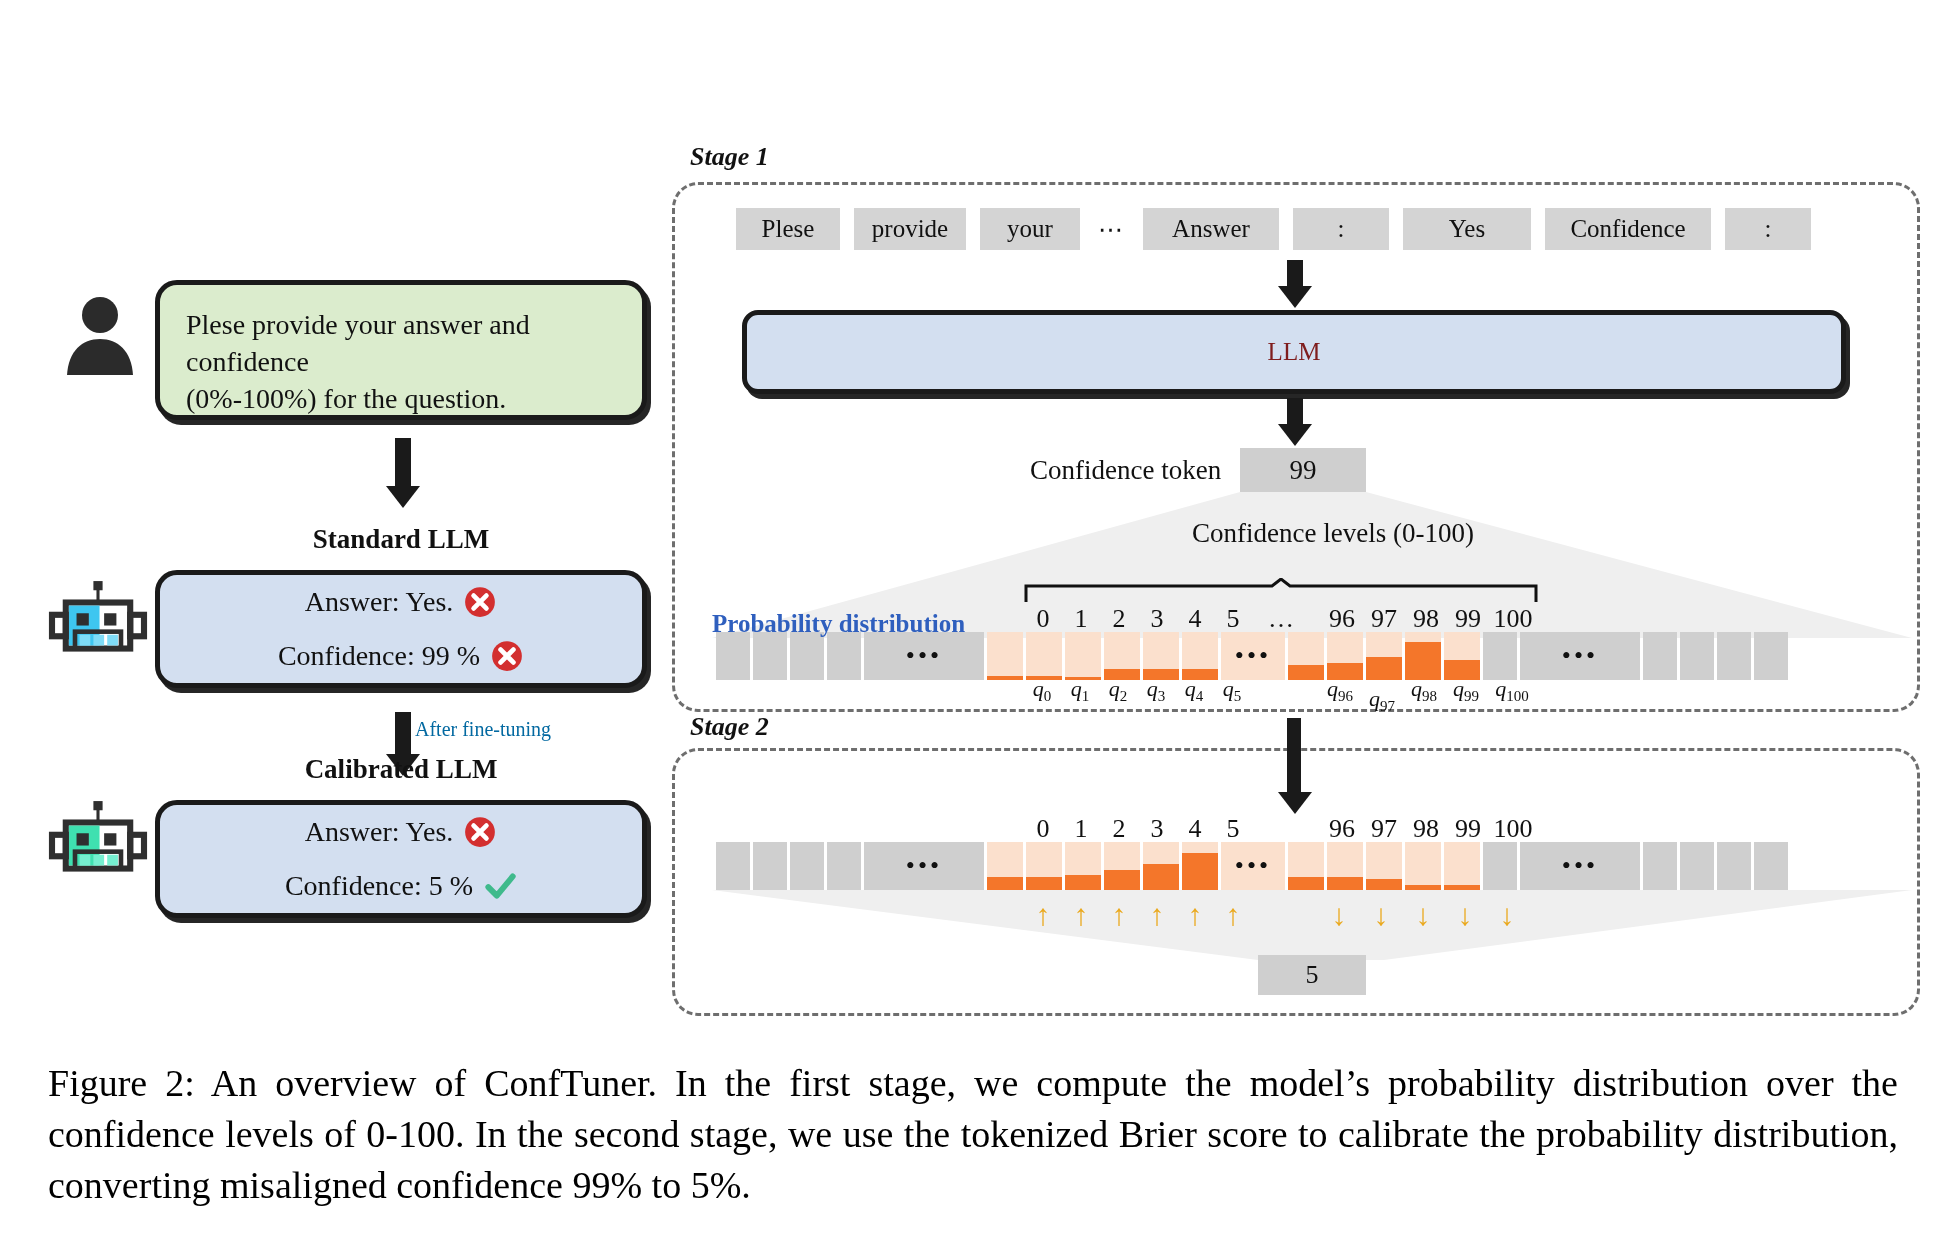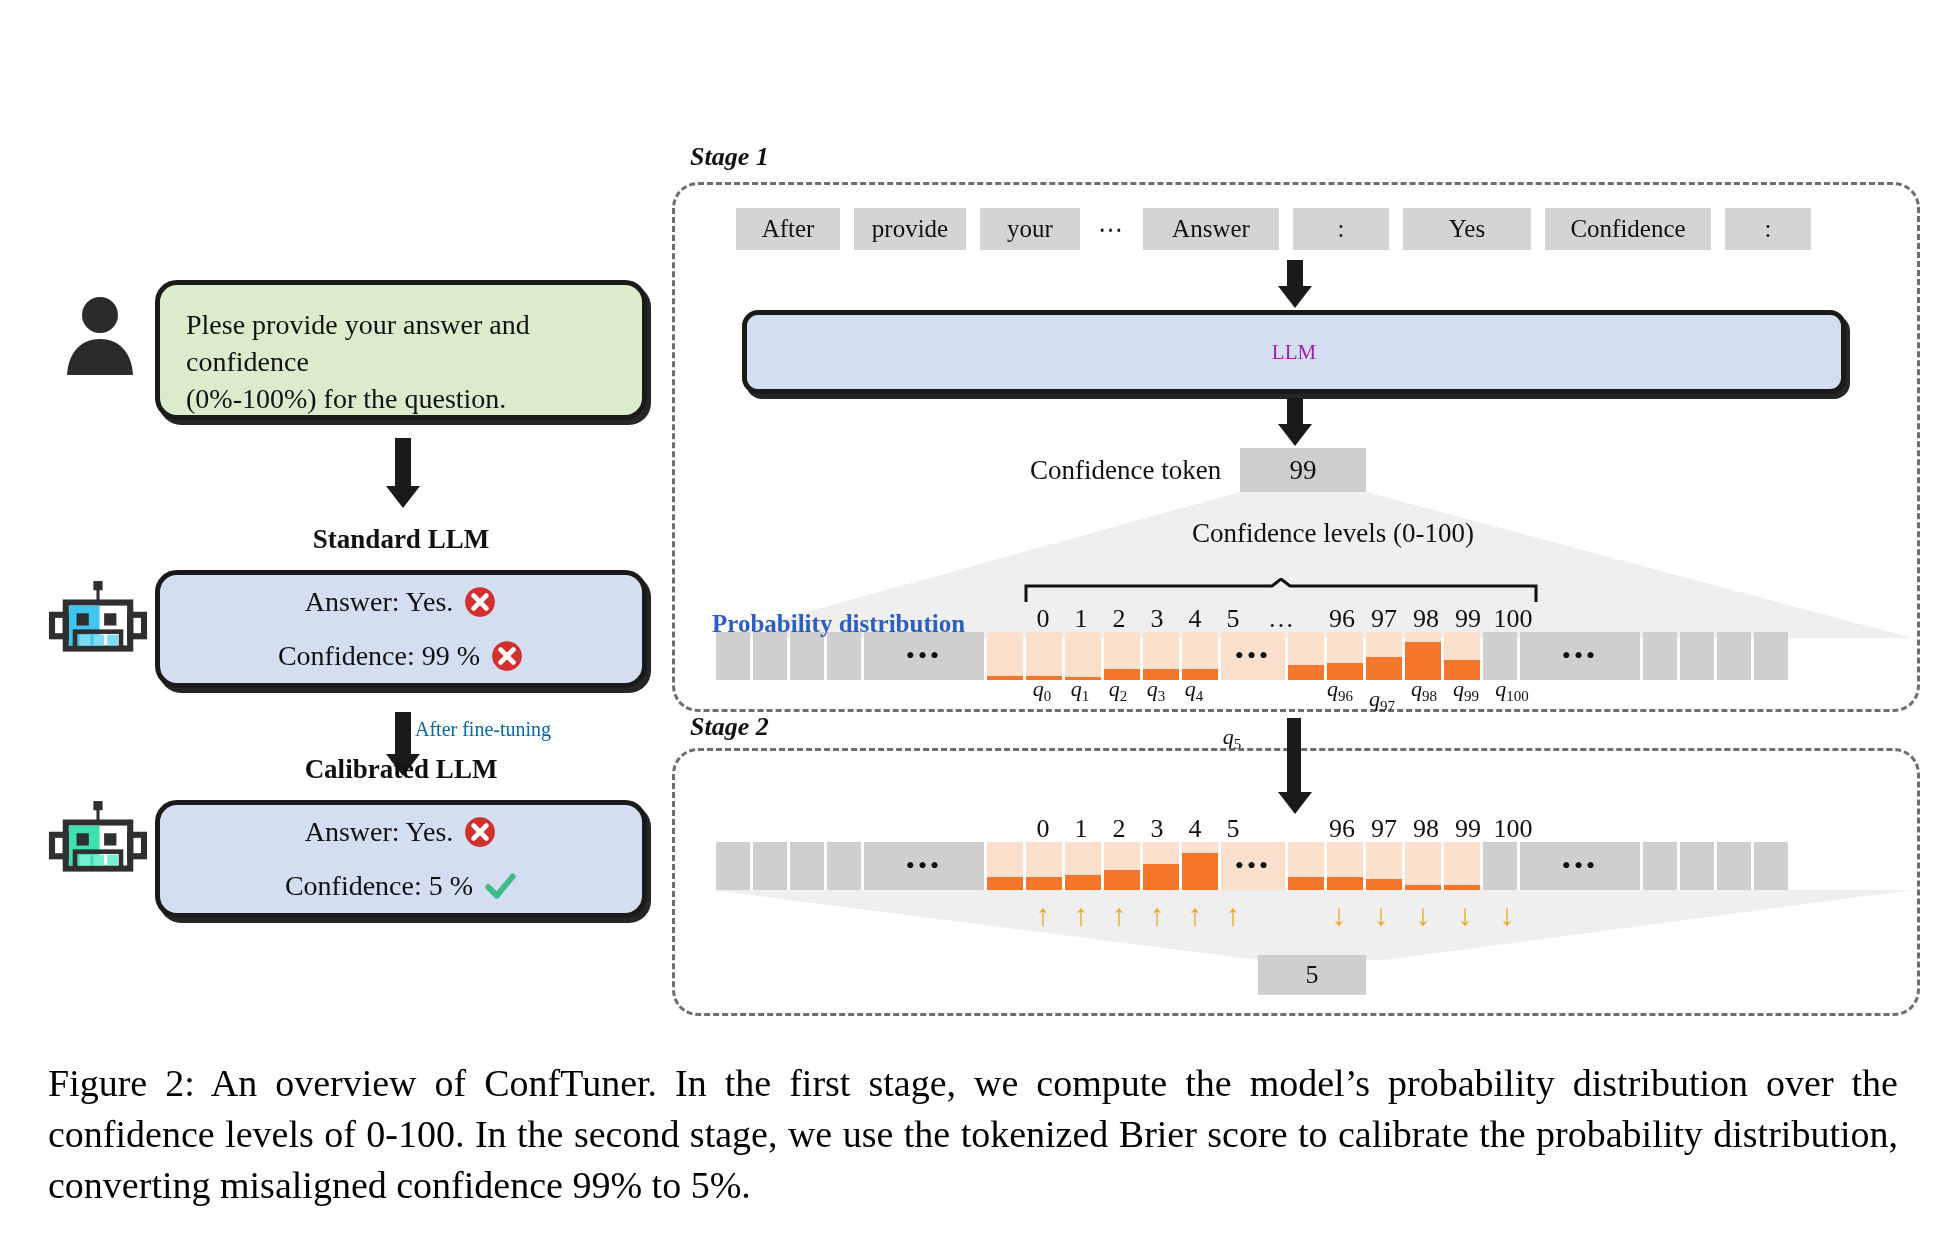--- a/index.html
+++ b/index.html
@@ -81,21 +81,21 @@
     height:42px;
   }
   .tok-row { left:736px; top:208px; display:flex; align-items:center; gap:14px; }
   .ellipsis-tok { font-size:25px; color:#111; letter-spacing:2px; padding:0 4px; }
 
   .llm-box {
     left:742px; top:310px; width:1104px; height:84px;
     background:#d3dff0;
     border:5px solid #1a1a1a; border-radius:16px;
     box-shadow:4px 5px 0 rgba(20,20,20,.92);
-    font-size:21px; color:#a21caf;
+    font-size:25px; color:#7f1d1d;
   }
 
   .conf-token-label { left:1030px; top:455px; font-size:27px; color:#111; }
   .conf-token-box {
     left:1240px; top:448px; width:126px; height:44px;
     background:#cfcfcf; font-size:27px; color:#111;
   }
   .conf-levels-label { left:1192px; top:518px; font-size:27px; color:#111; }
 
   
@@ -234,21 +234,21 @@
       <svg class="badge" viewBox="0 0 32 32">
         <path d="M5 17 L13 25 L28 7" stroke="#3fba8c" stroke-width="5.5" fill="none" stroke-linecap="round" stroke-linejoin="round"></path>
       </svg>
     </div>
   </div>
 
   <div class="abs stage-label" style="left:690px; top:142px;">Stage 1</div>
   <div class="abs dashed-box stage1-box"></div>
 
   <div class="abs tok-row">
-    <div class="tok" style="width:104px;">After</div>
+    <div class="tok" style="width:104px;">Plese</div>
     <div class="tok" style="width:112px;">provide</div>
     <div class="tok" style="width:100px;">your</div>
     <div class="ellipsis-tok">⋯</div>
     <div class="tok" style="width:136px;">Answer</div>
     <div class="tok" style="width:96px;">:</div>
     <div class="tok" style="width:128px;">Yes</div>
     <div class="tok" style="width:166px;">Confidence</div>
     <div class="tok" style="width:86px;">:</div>
   </div>
 
@@ -340,21 +340,21 @@
     <div class="cell-grey" style="width:34px;"></div>
   </div>
 
   <div class="abs prob-dist-label">Probability distribution</div>
 
   <div class="q-label" style="left:1022px; top:676px; width:40px;">q<sub>0</sub></div>
   <div class="q-label" style="left:1060px; top:676px; width:40px;">q<sub>1</sub></div>
   <div class="q-label" style="left:1098px; top:676px; width:40px;">q<sub>2</sub></div>
   <div class="q-label" style="left:1136px; top:676px; width:40px;">q<sub>3</sub></div>
   <div class="q-label" style="left:1174px; top:676px; width:40px;">q<sub>4</sub></div>
-  <div class="q-label" style="left:1212px; top:676px; width:40px;margin-top:48px;">q<sub>5</sub></div>
+  <div class="q-label" style="left:1212px; top:676px; width:40px;">q<sub>5</sub></div>
   <div class="q-label" style="left:1314px; top:676px; width:52px;">q<sub>96</sub></div>
   <div class="q-label" style="left:1356px; top:676px; width:52px;margin-top:10px;">q<sub>97</sub></div>
   <div class="q-label" style="left:1398px; top:676px; width:52px;">q<sub>98</sub></div>
   <div class="q-label" style="left:1440px; top:676px; width:52px;">q<sub>99</sub></div>
   <div class="q-label" style="left:1482px; top:676px; width:60px;">q<sub>100</sub></div>
 
   <div class="abs stage-label" style="left:690px; top:712px;">Stage 2</div>
   <div class="abs dashed-box stage2-box"></div>
 
   <div class="abs" style="left:1278px; top:718px; width:34px; height:98px;">

